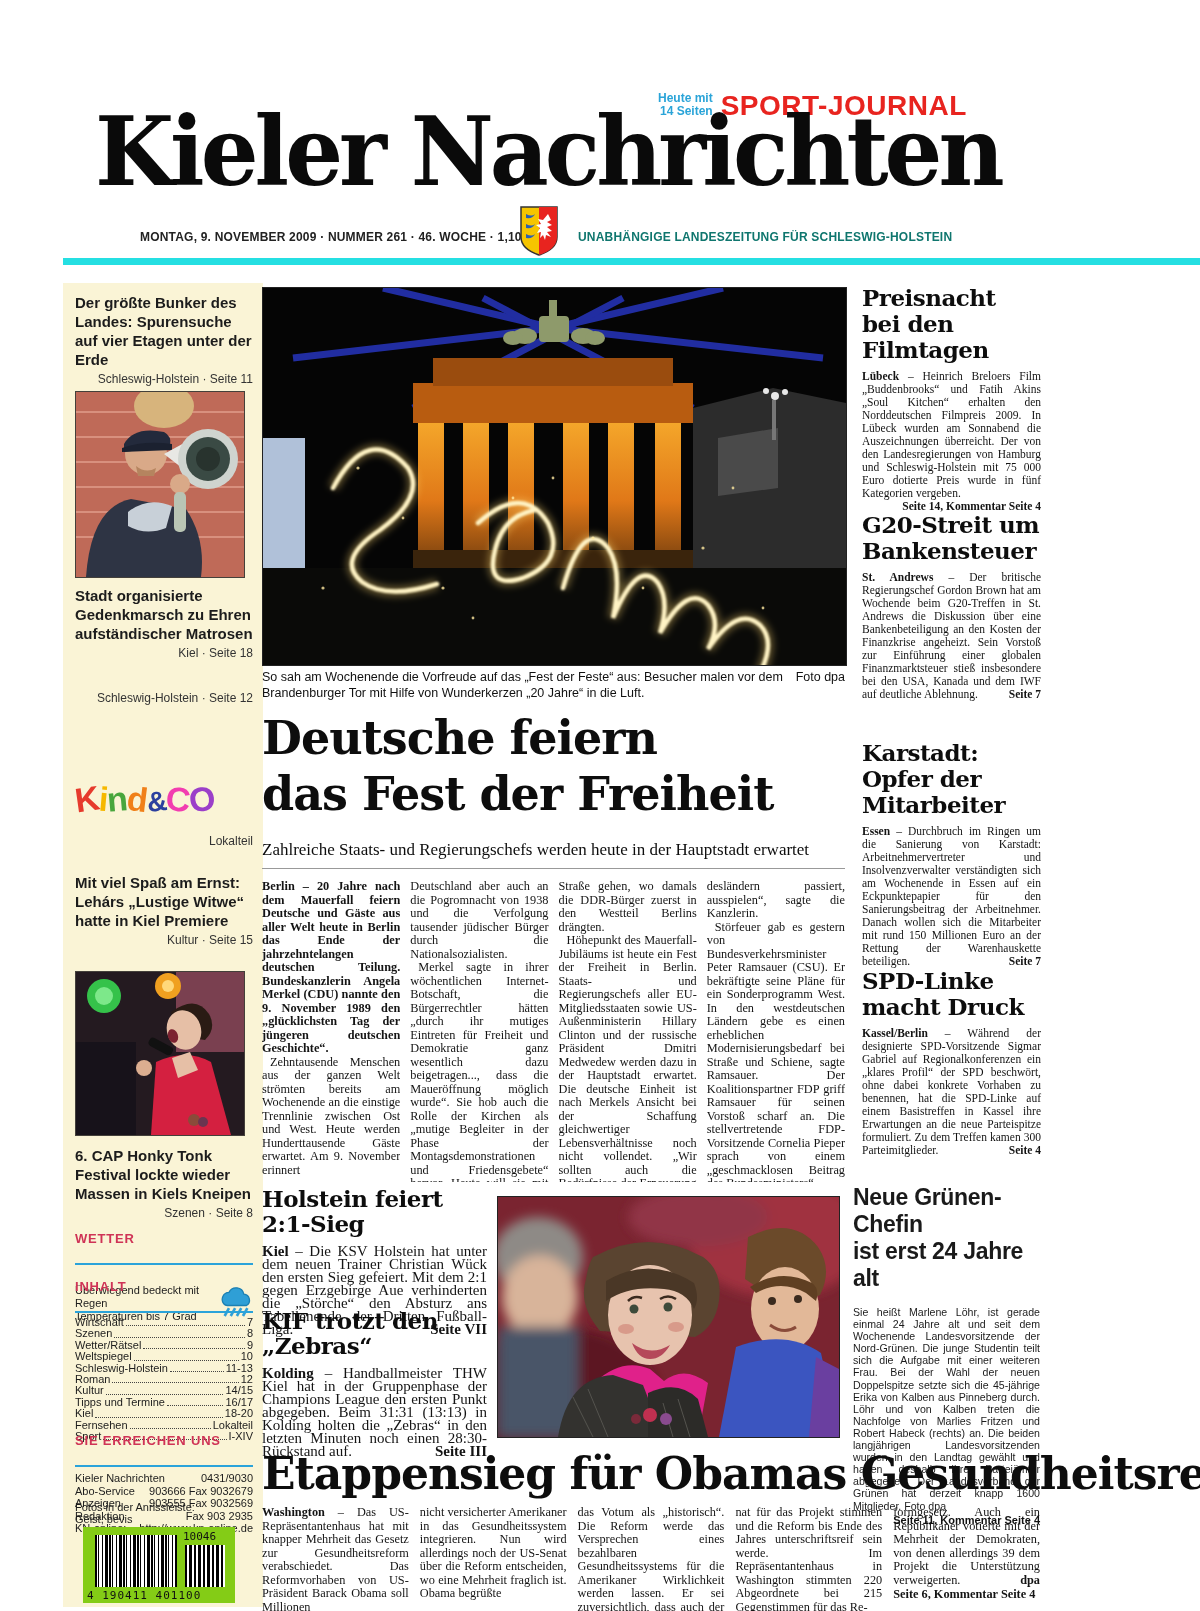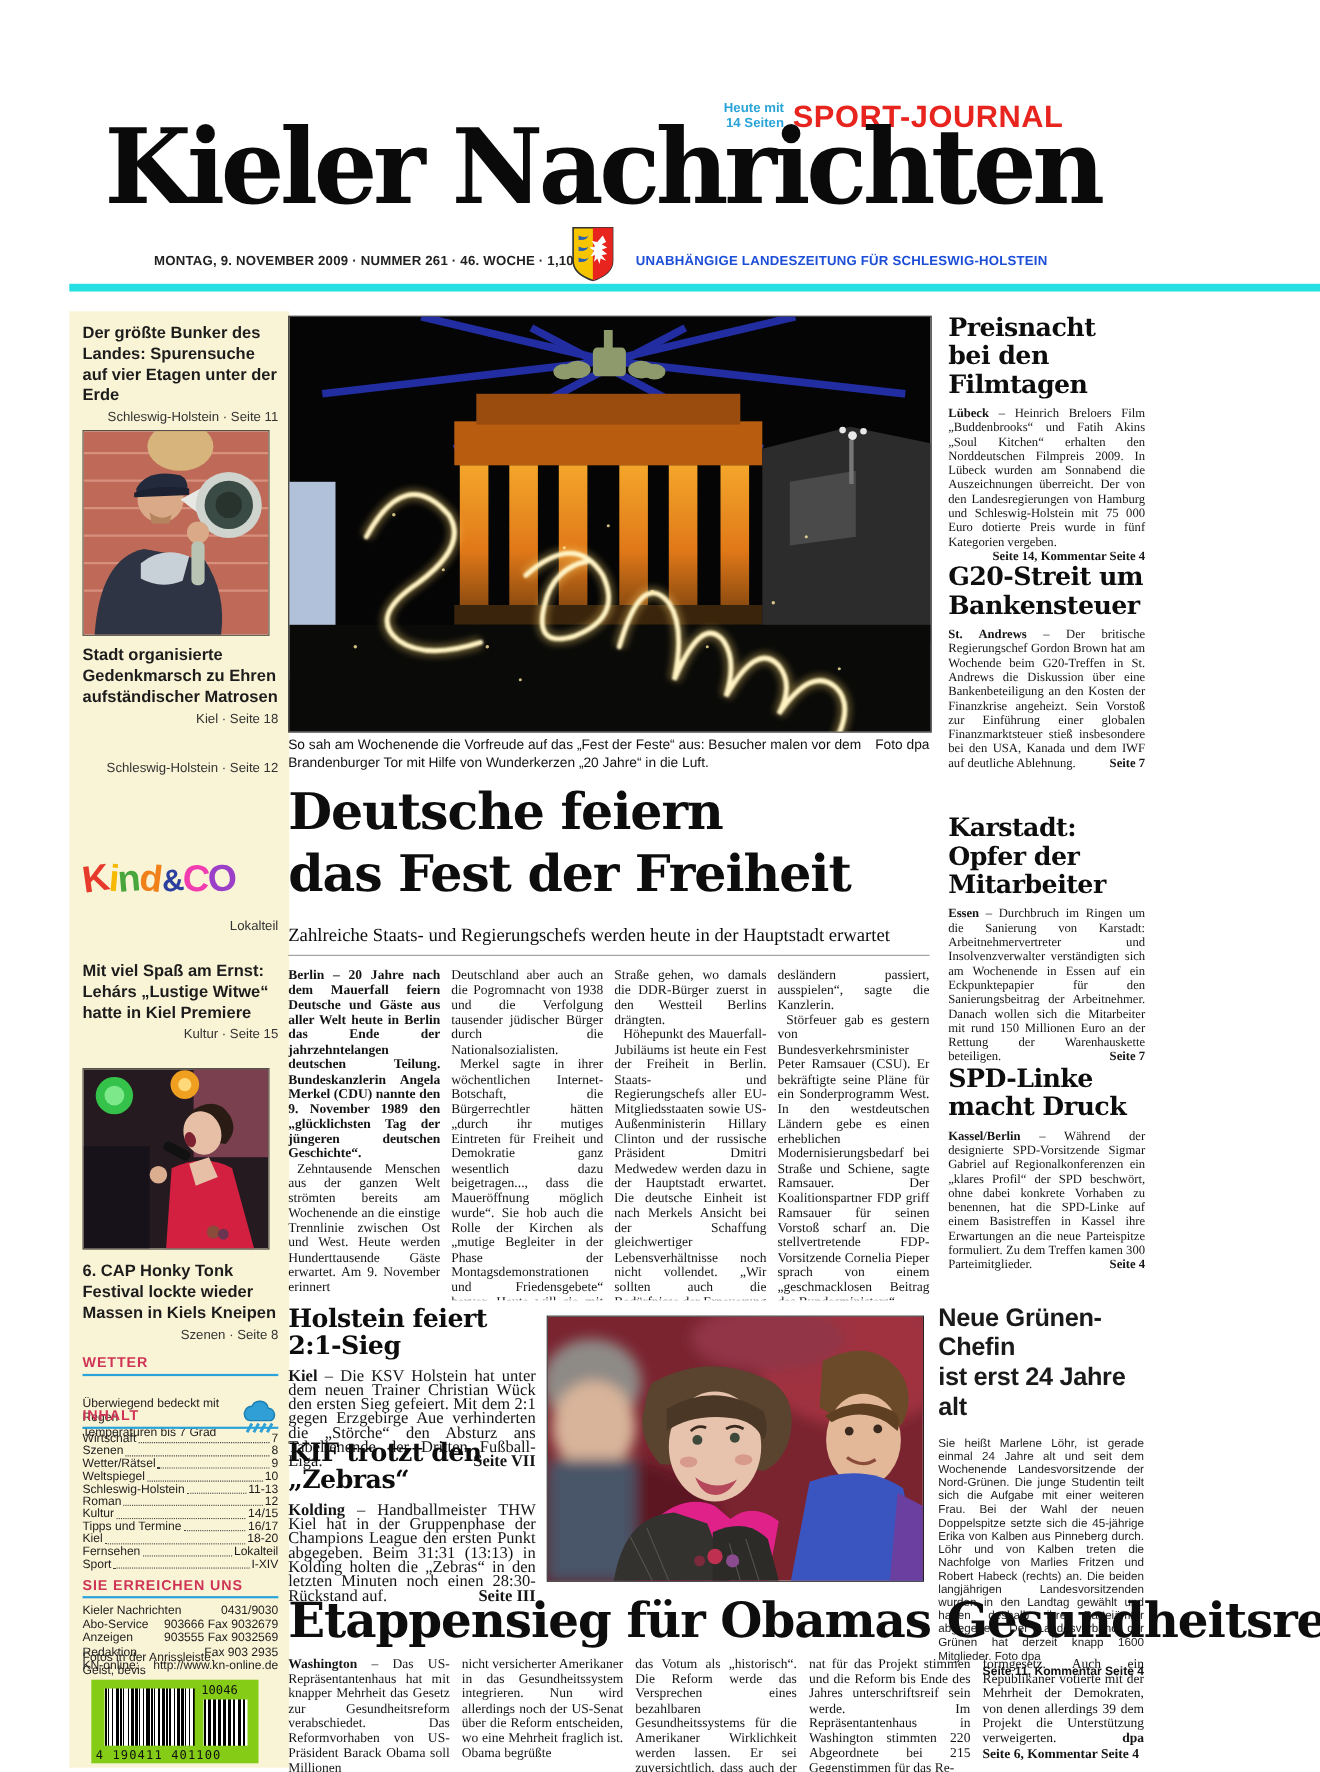--- a/index.html
+++ b/index.html
@@ -6,33 +6,33 @@
   #page{position:relative;width:1200px;height:1611px;background:#ffffff;overflow:hidden;
         font-family:"Liberation Sans",sans-serif;color:#111;}
   
   .promo{position:absolute;left:658px;top:92px;width:330px;display:flex;align-items:flex-start;gap:8px;}
   .promo-small{font-size:12px;line-height:13px;font-weight:bold;color:#2aa4d8;text-align:right;}
   .promo-main{font-size:28px;font-weight:bold;color:#e8241f;letter-spacing:.5px;line-height:28px;}
   .masthead{position:absolute;left:95px;top:100px;width:1020px;font-family:"DejaVu Serif",serif;
             font-weight:bold;font-size:91px;line-height:100px;letter-spacing:-4px;color:#0a0a0a;
             white-space:nowrap;transform:scaleY(1.04);transform-origin:top left;}
   .dateline{position:absolute;left:140px;top:230px;font-size:12px;font-weight:bold;color:#222;letter-spacing:.2px;}
-  .claim{position:absolute;left:578px;top:230px;font-size:12px;font-weight:bold;color:#1d4ed8;letter-spacing:.2px;}
+  .claim{position:absolute;left:578px;top:230px;font-size:12px;font-weight:bold;color:#0f766e;letter-spacing:.2px;}
   .shield{position:absolute;left:520px;top:206px;width:38px;height:50px;}
   .cyanbar{position:absolute;left:63px;top:258px;width:1137px;height:7px;background:#25dfe2;}
   
   .sidebar{position:absolute;left:63px;top:283px;width:200px;height:1324px;background:#faf4d6;}
   .sb-block{position:absolute;left:12px;right:10px;}
   .teaser-title{font-size:15px;line-height:19px;font-weight:bold;color:#1c1c1c;}
   .teaser-ref{font-size:12px;color:#333;text-align:right;margin-top:3px;}
   .sb-photo{position:absolute;left:12px;width:168px;border:1px solid #44403a;}
   .kind{font-size:34px;font-weight:bold;letter-spacing:-1px;white-space:nowrap;}
   .kind span{display:inline-block;}
   .sb-head{font-size:13px;font-weight:bold;color:#cf3356;letter-spacing:.8px;
-           border-bottom:2px solid #2aa3da;padding-bottom:3px;}
+           border-bottom:2px solid #2aa3da;padding-bottom:17px;}
   .wetter-row{display:flex;justify-content:center;align-items:flex-start;margin-top:19px;}
   .wetter-txt{font-size:11px;line-height:13px;color:#1c1c1c;}
   .inhalt-list{margin-top:4px;}
   .inhalt-row{display:flex;align-items:flex-end;font-size:11px;line-height:11.4px;color:#1c1c1c;}
   .inhalt-row .lead-dots{flex:1;border-bottom:1.4px dotted #444;margin:0 2px 2px 2px;min-width:6px;}
   .kontakt-row{display:flex;justify-content:space-between;font-size:11px;line-height:12.6px;color:#1c1c1c;}
   .fotos-note{font-size:11px;line-height:12px;color:#1c1c1c;}
   .barcode-box{position:absolute;left:20px;top:1244px;width:152px;height:76px;background:#84cc16;}
   .bars-left{position:absolute;left:12px;top:8px;width:82px;height:52px;
     background:repeating-linear-gradient(90deg,#000 0 2px,#fff 2px 3px,#000 3px 4px,#fff 4px 7px,#000 7px 8px,#fff 8px 10px,#000 10px 13px,#fff 13px 14px);}

